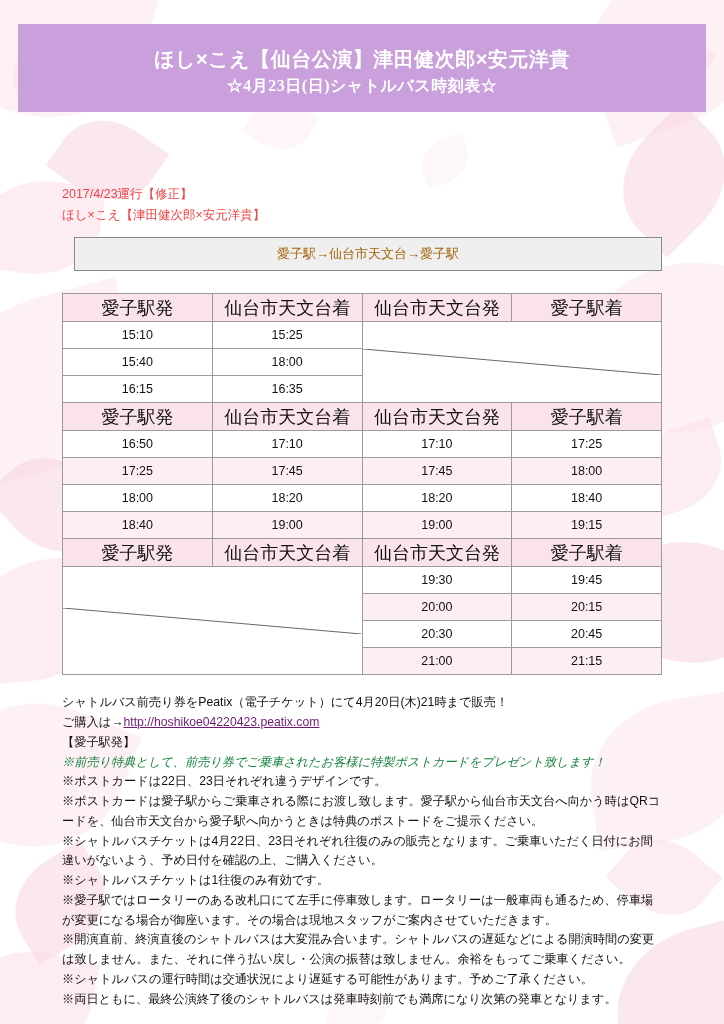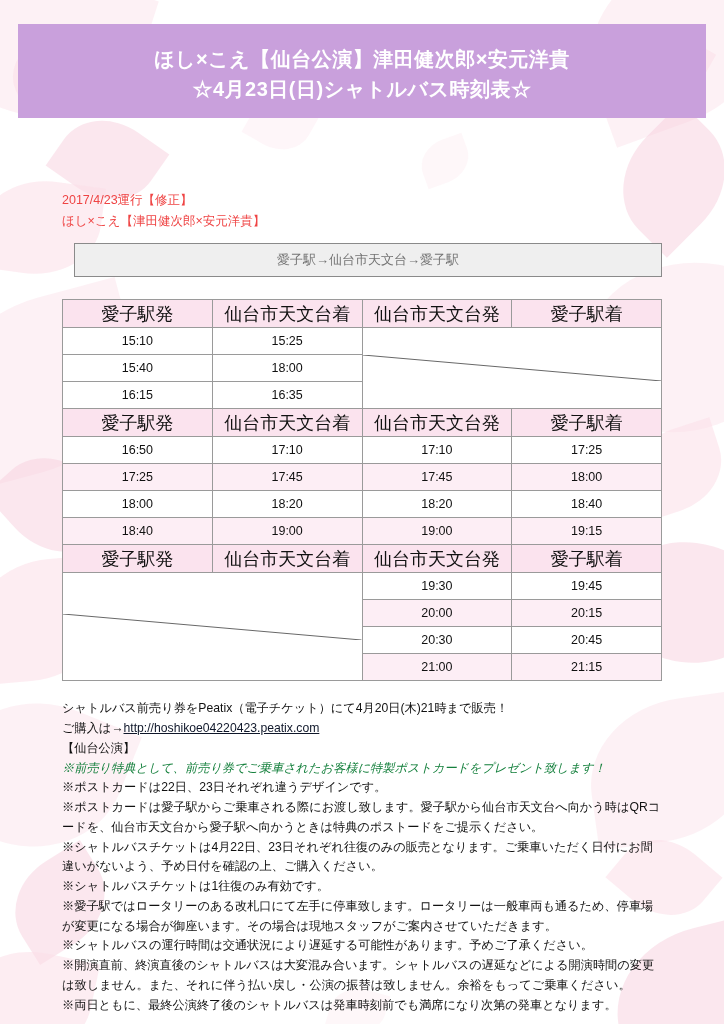--- a/index.html
+++ b/index.html
@@ -48,24 +48,25 @@
     padding: 20px 6px 14px 6px;
     box-sizing: border-box;
   }
   .banner .line1 {
     font-size: 20px;
     font-weight: bold;
     letter-spacing: .5px;
     line-height: 1.5;
   }
   .banner .line2 {
-    font-size: 20px;
+    font-size: 16px;
     font-weight: bold;
     letter-spacing: .5px;
     line-height: 1.5;
+    font-family: Liberation Serif, serif;
   }
 
   
   .content {
     position: relative;
     z-index: 2;
     padding: 0 62px;
     box-sizing: border-box;
   }
   .meta {
@@ -75,21 +76,21 @@
     line-height: 1.65;
   }
 
   .route-bar {
     margin-top: 12px;
     border: 1px solid #8a8a8a;
     background: #efefef;
     text-align: center;
     font-size: 13px;
     padding: 7px 0;
-    color: #737373;
+    color: #a16207;
     margin-left: 12px;
   }
 
   table.sched {
     margin-top: 22px;
     width: 100%;
     border-collapse: collapse;
     table-layout: fixed;
     font-size: 12.5px;
     color: #111;
@@ -128,21 +129,21 @@
   .notes {
     margin-top: 18px;
     font-size: 12.2px;
     line-height: 1.62;
     color: #111;
   }
   .notes p {
     margin: 0;
   }
   .notes a {
-    color: #0f172a;
+    color: #701a75;
     text-decoration: underline;
   }
   .red {
     color: #15803d;
     font-style: italic;
   }
 </style>
 </head>
 <body>
 
@@ -278,26 +279,26 @@
       <tr>
         <td class="pinkrow">21:00</td>
         <td class="pinkrow">21:15</td>
       </tr>
     </tbody>
   </table>
 
   <div class="notes">
     <p>シャトルバス前売り券をPeatix（電子チケット）にて4月20日(木)21時まで販売！</p>
     <p><span>ご購入は→</span><a href="#">http://hoshikoe04220423.peatix.com</a></p>
-    <p>【仙台公演】</p>
+    <p>【愛子駅発】</p>
     <p class="red">※前売り特典として、前売り券でご乗車されたお客様に特製ポストカードをプレゼント致します！</p>
     <p>※ポストカードは22日、23日それぞれ違うデザインです。</p>
     <p>※ポストカードは愛子駅からご乗車される際にお渡し致します。愛子駅から仙台市天文台へ向かう時はQRコードを、仙台市天文台から愛子駅へ向かうときは特典のポストードをご提示ください。</p>
     <p>※シャトルバスチケットは4月22日、23日それぞれ往復のみの販売となります。ご乗車いただく日付にお間違いがないよう、予め日付を確認の上、ご購入ください。</p>
     <p>※シャトルバスチケットは1往復のみ有効です。</p>
     <p>※愛子駅ではロータリーのある改札口にて左手に停車致します。ロータリーは一般車両も通るため、停車場が変更になる場合が御座います。その場合は現地スタッフがご案内させていただきます。</p>
+    <p>※開演直前、終演直後のシャトルバスは大変混み合います。シャトルバスの遅延などによる開演時間の変更は致しません。また、それに伴う払い戻し・公演の振替は致しません。余裕をもってご乗車ください。</p>
     <p>※シャトルバスの運行時間は交通状況により遅延する可能性があります。予めご了承ください。</p>
-    <p>※開演直前、終演直後のシャトルバスは大変混み合います。シャトルバスの遅延などによる開演時間の変更は致しません。また、それに伴う払い戻し・公演の振替は致しません。余裕をもってご乗車ください。</p>
     <p>※両日ともに、最終公演終了後のシャトルバスは発車時刻前でも満席になり次第の発車となります。</p>
 
   </div>
 
 </div>
 
 </body></html>

